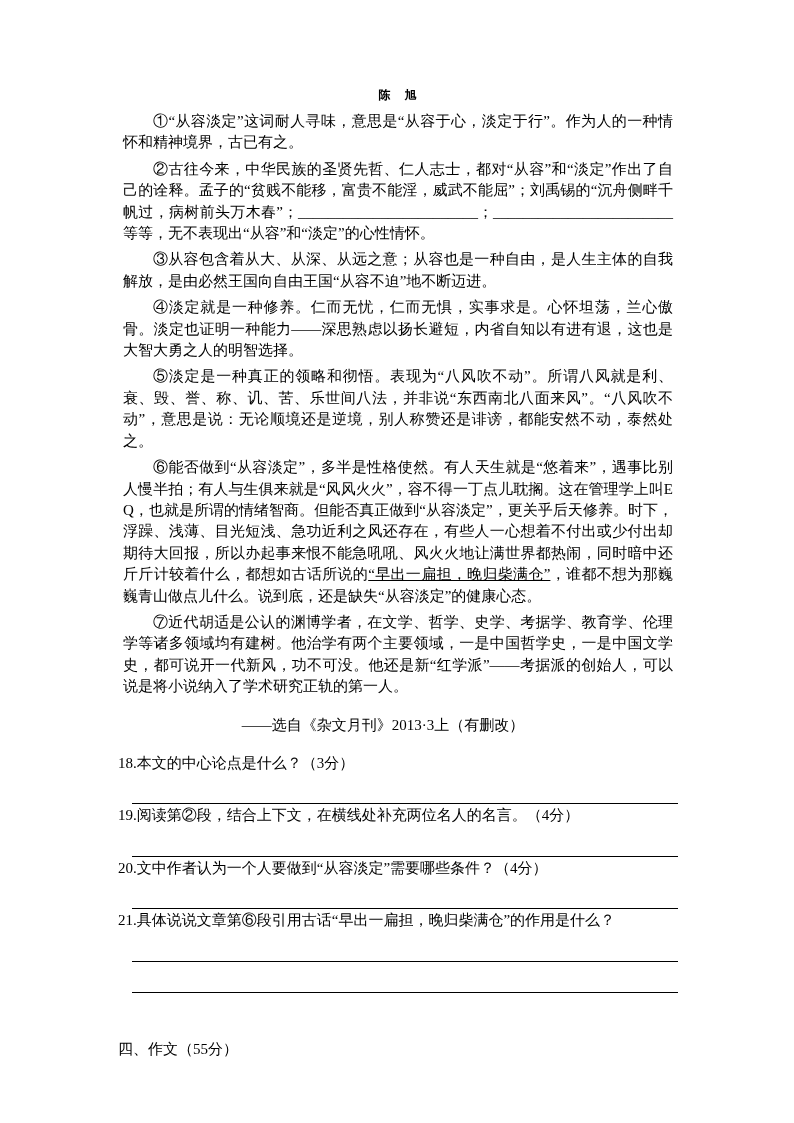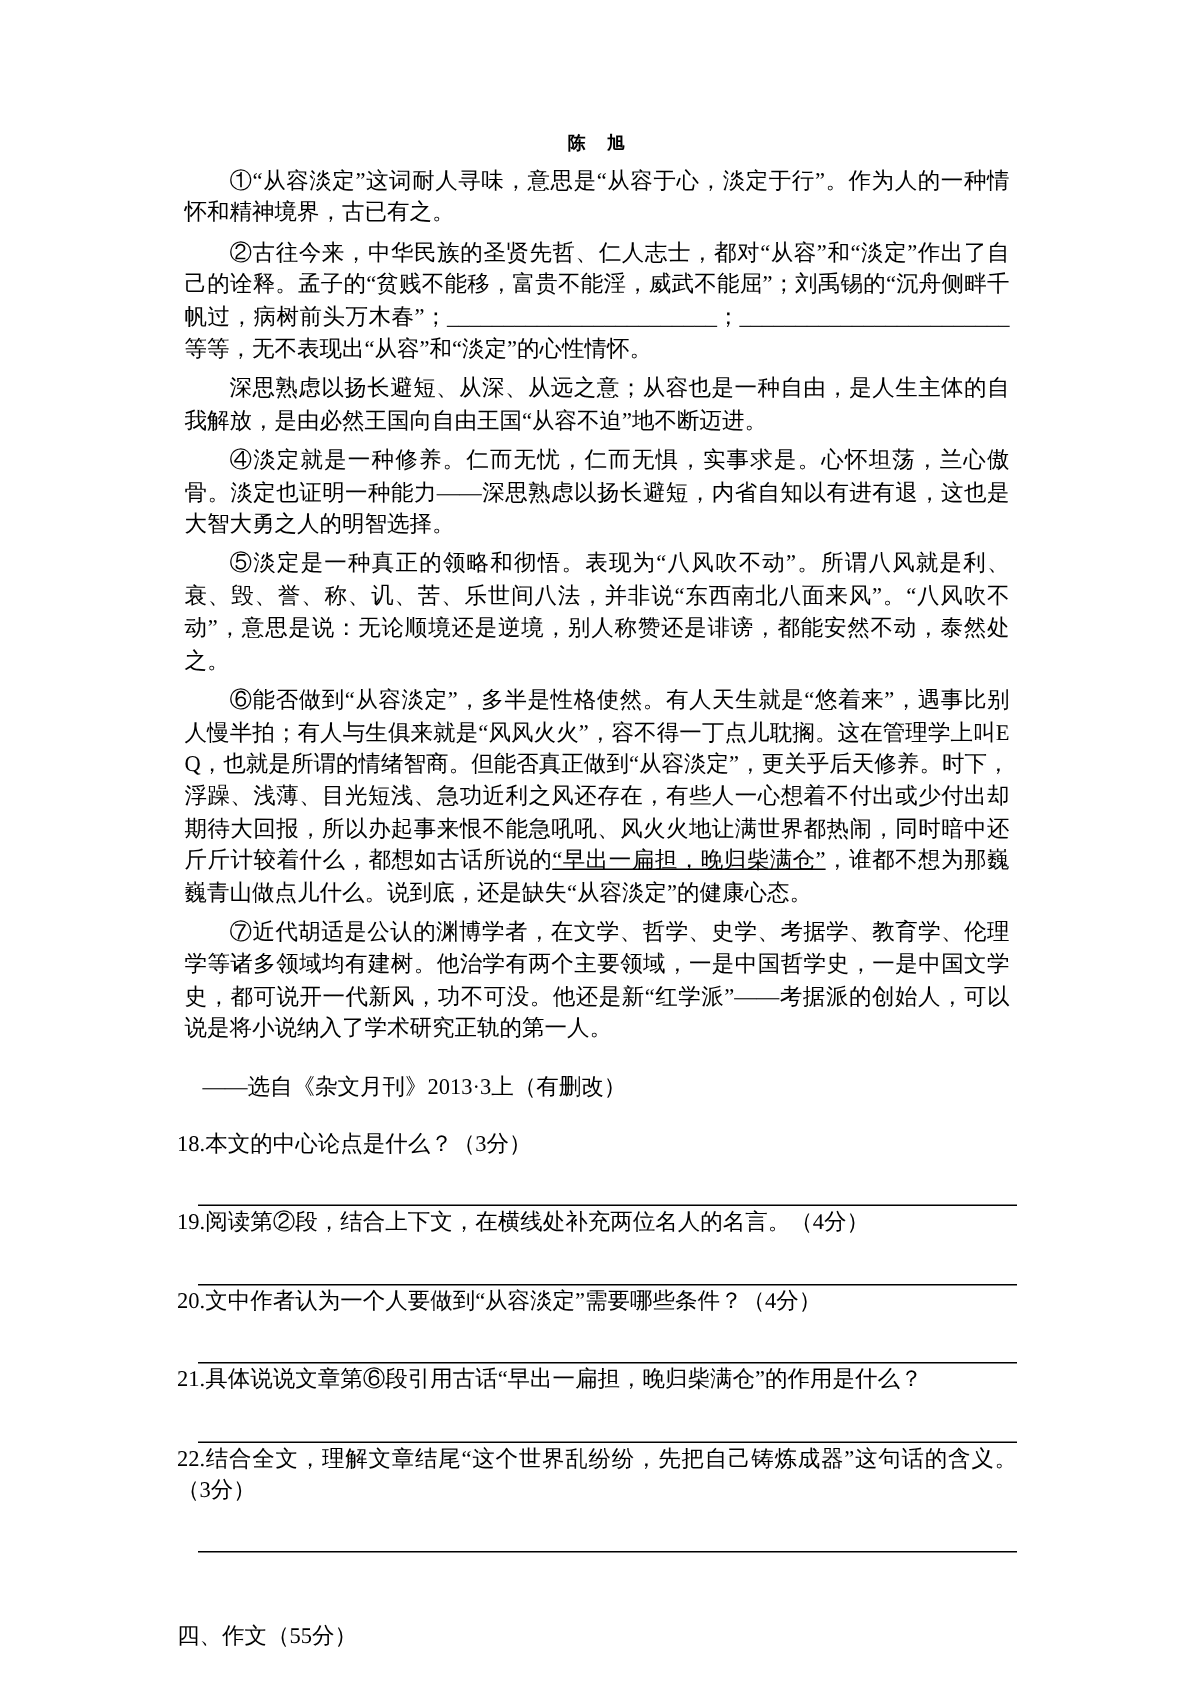--- a/index.html
+++ b/index.html
@@ -25,21 +25,21 @@
     letter-spacing: 1px;
   }
   .para {
     margin: 5px;
     text-indent: 2em;
     text-align: justify;
     word-break: break-all;
   }
   .underlined { text-decoration: underline; }
   .attribution {
-    text-align: left;
+    text-align: center;
     padding-right: 30px;
     margin: 17px;
   }
   .question {
     margin: 0;
     text-align: justify;
     word-break: break-all;
   }
   .answer-line {
     height: 29px;
@@ -53,21 +53,21 @@
 </style>
 </head>
 <body>
 
 <div class="page">
   <h1 class="title">陈　旭</h1>
 
   <div>
       <p class="para"><span>①“从容淡定”这词耐人寻味，意思是“从容于心，淡定于行”。作为人的一种情怀和精神境界，古已有之。</span></p>
       <p class="para"><span>②古往今来，中华民族的圣贤先哲、仁人志士，都对“从容”和“淡定”作出了自己的诠释。孟子的“贫贱不能移，富贵不能淫，威武不能屈”；刘禹锡的“沉舟侧畔千帆过，病树前头万木春”；</span><span>________________________</span><span>；</span><span>________________________</span><span>等等，无不表现出“从容”和“淡定”的心性情怀。</span></p>
-      <p class="para"><span>深思熟虑以扬长避短、从深、从远之意；从容也是一种自由，是人生主体的自我解放，是由必然王国向自由王国“从容不迫”地不断迈进。</span></p>
+      <p class="para"><span>③从容包含着从大、从深、从远之意；从容也是一种自由，是人生主体的自我解放，是由必然王国向自由王国“从容不迫”地不断迈进。</span></p>
       <p class="para"><span>④淡定就是一种修养。仁而无忧，仁而无惧，实事求是。心怀坦荡，兰心傲骨。淡定也证明一种能力——深思熟虑以扬长避短，内省自知以有进有退，这也是大智大勇之人的明智选择。</span></p>
       <p class="para"><span>⑤淡定是一种真正的领略和彻悟。表现为“八风吹不动”。所谓八风就是利、衰、毁、誉、称、讥、苦、乐世间八法，并非说“东西南北八面来风”。“八风吹不动”，意思是说：无论顺境还是逆境，别人称赞还是诽谤，都能安然不动，泰然处之。</span></p>
       <p class="para"><span>⑥能否做到“从容淡定”，多半是性格使然。有人天生就是“悠着来”，遇事比别人慢半拍；有人与生俱来就是“风风火火”，容不得一丁点儿耽搁。这在管理学上叫EQ，也就是所谓的情绪智商。但能否真正做到“从容淡定”，更关乎后天修养。时下，浮躁、浅薄、目光短浅、急功近利之风还存在，有些人一心想着不付出或少付出却期待大回报，所以办起事来恨不能急吼吼、风火火地让满世界都热闹，同时暗中还斤斤计较着什么，都想如古话所说的</span><span class="underlined">“早出一扁担，晚归柴满仓”</span><span>，谁都不想为那巍巍青山做点儿什么。说到底，还是缺失“从容淡定”的健康心态。</span></p>
       <p class="para"><span>⑦近代胡适是公认的渊博学者，在文学、哲学、史学、考据学、教育学、伦理学等诸多领域均有建树。他治学有两个主要领域，一是中国哲学史，一是中国文学史，都可说开一代新风，功不可没。他还是新“红学派”——考据派的创始人，可以说是将小说纳入了学术研究正轨的第一人。</span></p>
     </div>
 
   <p class="attribution">——选自《杂文月刊》2013·3上（有删改）</p>
 
   <div>
       <div class="question-block">
@@ -80,19 +80,18 @@
       </div>
       <div class="question-block">
         <p class="question">20.文中作者认为一个人要做到“从容淡定”需要哪些条件？（4分）</p>
         <div class="answer-line"></div>
       </div>
       <div class="question-block">
         <p class="question">21.具体说说文章第⑥段引用古话“早出一扁担，晚归柴满仓”的作用是什么？</p>
         <div class="answer-line"></div>
       </div>
       <div class="question-block">
-        <p class="question">22.结合全文，理解文章结尾“这个世界乱纷纷，先把自己铸炼成器”这句话的含义。（3分）</p>
         <div class="answer-line"></div>
       </div>
     </div>
 
   <p class="section-header">四、作文（55分）</p>
 </div>
 
 </body></html>

